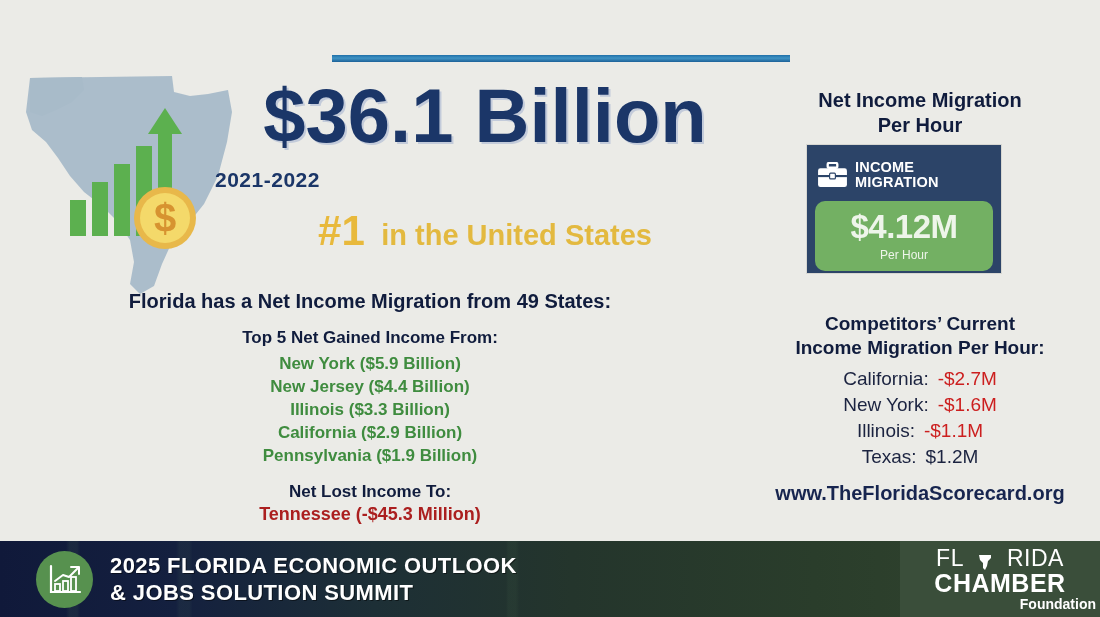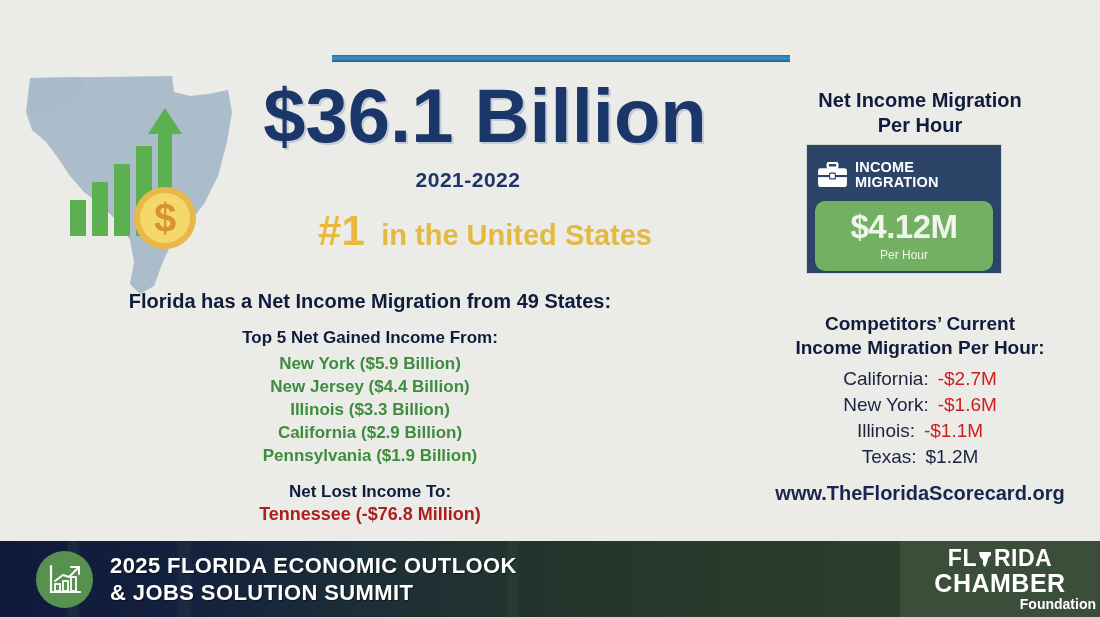--- a/index.html
+++ b/index.html
@@ -27,21 +27,21 @@
   .map-art{position:absolute;left:22px;top:72px;width:215px;height:225px;}
   .map-art svg{display:block;}
 
   
   .hero-amount{
     position:absolute;left:215px;top:78px;width:540px;text-align:center;
     font-size:76px;font-weight:bold;color:#1b3668;line-height:1;
     text-shadow:2px 2px 0 #c3cbda;
   }
   .hero-years{
-    position:absolute;left:198px;top:168px;width:540px;text-align:center;
+    position:absolute;left:215px;top:168px;width:540px;
     font-size:21px;font-weight:bold;color:#1b3668;letter-spacing:.5px;
   }
   .hero-rank{
     position:absolute;left:215px;top:210px;width:540px;text-align:center;
     line-height:1;white-space:nowrap;
   }
   .hero-rank .num{font-size:42px;font-weight:bold;color:#e8b93c;}
   .hero-rank .txt{font-size:29px;font-weight:bold;color:#e3b93f;margin-left:12px;}
 
   
@@ -126,22 +126,22 @@
     letter-spacing:.4px;font-stretch:condensed;
     text-shadow:1px 1px 0 rgba(0,0,0,.5);
   }
   .banner-text .l2{display:block;}
   .logo-panel{
     position:absolute;left:900px;top:541px;width:200px;height:76px;
     background:#3a4e3a;
     display:flex;flex-direction:column;align-items:center;justify-content:center;
     color:#ffffff;
   }
-  .logo-l1{font-size:23px;font-weight:bold;letter-spacing:.5px;line-height:23px;
-    display:flex;gap:1px;}
+  .logo-l1{font-size:23px;font-weight:normal;letter-spacing:.5px;line-height:23px;
+    display:flex;align-items:center;gap:14px;}
   .logo-l2{font-size:25px;font-weight:bold;letter-spacing:.5px;line-height:26px;}
   .logo-l3{font-size:14px;font-weight:bold;line-height:16px;align-self:flex-end;margin-right:4px;}
   .fl-o{display:inline-block;width:15px;height:17px;position:relative;top:2px;}
 </style>
 </head>
 <body>
 
 <div class="stage">
 
   <div class="title-rule"></div>
@@ -179,21 +179,21 @@
   <div class="states-head">Florida has a Net Income Migration from 49 States:</div>
   <div class="top5-head">Top 5 Net Gained Income From:</div>
   <div class="gain-list">
     <div>New York ($5.9 Billion)</div>
     <div>New Jersey ($4.4 Billion)</div>
     <div>Illinois ($3.3 Billion)</div>
     <div>California ($2.9 Billion)</div>
     <div>Pennsylvania ($1.9 Billion)</div>
   </div>
   <div class="lost-head">Net Lost Income To:</div>
-  <div class="lost-item">Tennessee (-$76.8 Million)</div>
+  <div class="lost-item">Tennessee (-$45.3 Million)</div>
 
   <div class="right-head">
     <span>Net Income Migration</span><br>
     <span>Per Hour</span>
   </div>
 
   <div class="mig-card">
     <div class="mig-card-top">
       <svg class="brief-icon" viewBox="0 0 32 27">
         <rect x="11" y="1" width="10" height="5" rx="1.5" fill="none" stroke="#ffffff" stroke-width="2.4"></rect>

